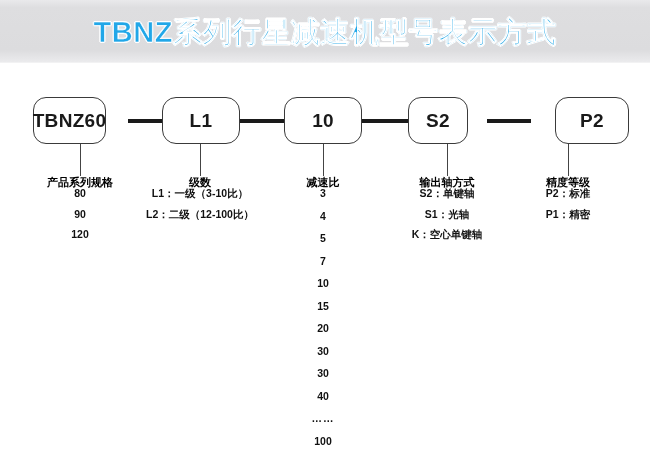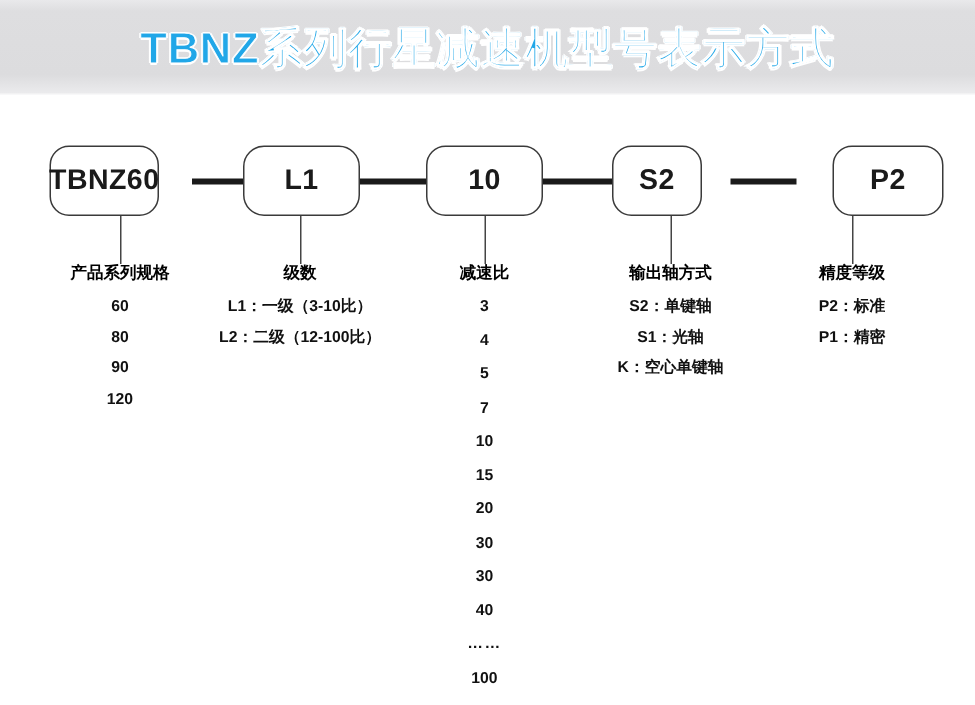--- a/index.html
+++ b/index.html
@@ -58,21 +58,21 @@
   .col{
     position:absolute;
     text-align:center;
     font-size:10.5px;
     font-weight:bold;
     color:#111111;
     line-height:1;
   }
   .col .head{
     font-size:11px;font-weight:bold;color:#000;
-    margin-bottom:11px;white-space:nowrap;
+    margin-bottom:0;white-space:nowrap;
   }
   .col .row{
     margin-bottom:10px;white-space:nowrap;font-weight:bold;
   }
   .col .row:last-child{margin-bottom:0;}
   .col.ratio .row{margin-bottom:12px;}
   .dots{letter-spacing:1px;}
 </style>
 </head>
 <body>
@@ -95,21 +95,20 @@
   <div class="box" style="left:531px;width:74px;margin-left:24px;">P2</div>
 
   <div class="stem" style="left:80px;top:82px;height:32px;"></div>
   <div class="stem" style="left:200px;top:82px;height:32px;"></div>
   <div class="stem" style="left:323px;top:82px;height:32px;"></div>
   <div class="stem" style="left:447px;top:82px;height:32px;"></div>
   <div class="stem" style="left:568px;top:82px;height:32px;"></div>
 
   <div class="col" style="left:0px;top:115px;width:160px;">
     <div class="head">产品系列规格</div>
-    <div class="row">60</div>
     <div class="row">80</div>
     <div class="row">90</div>
     <div class="row">120</div>
   </div>
 
   <div class="col" style="left:120px;top:115px;width:160px;">
     <div class="head">级数</div>
     <div class="row">L1：一级（3-10比）</div>
     <div class="row">L2：二级（12-100比）</div>
   </div>

